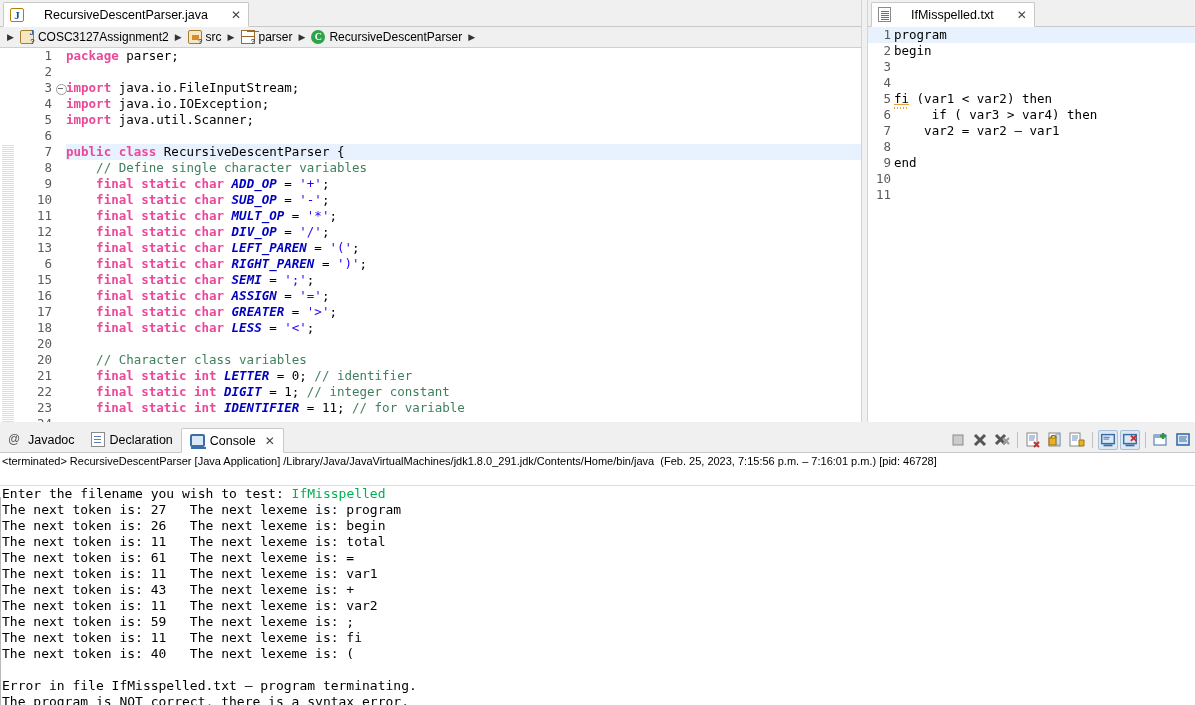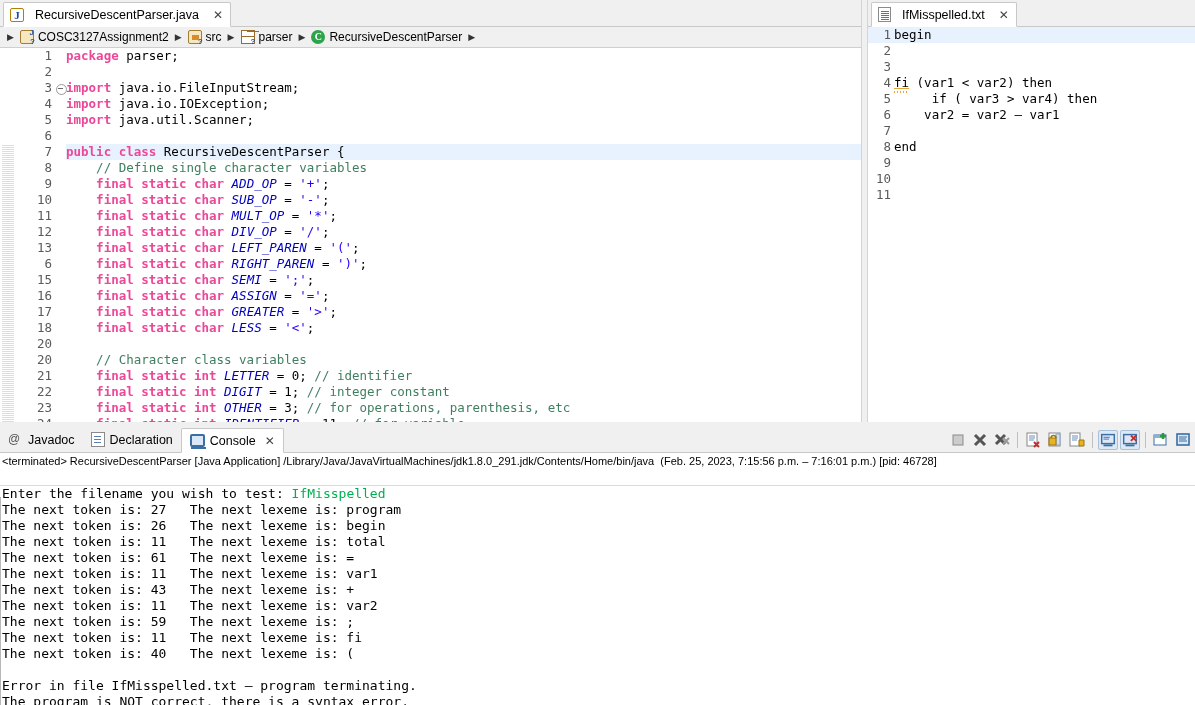--- a/index.html
+++ b/index.html
@@ -16,21 +16,21 @@
   .top-area { position: absolute; left:0; top:0; width:1195px; height:422px; background:#ffffff; }
   .editor-left  { position:absolute; left:0;  top:0; width:868px; height:422px; background:#fff; }
   .editor-right { position:absolute; left:868px; top:0; width:327px; height:422px; background:#fff; }
   .vsplit { position:absolute; left:861px; top:0; width:7px; height:422px; background:#f0f0f0;
             border-left:1px solid #d4d4d4; border-right:1px solid #d4d4d4; }
 
   
   .tabstrip { position:relative; height:27px; background:#f0f0f0; border-bottom:1px solid #c8c8c8; }
   .tab {
     position:absolute; left:3px; top:2px; height:25px;
-    display:flex; align-items:center; gap:11px;
+    display:flex; align-items:center; gap:20px;
     padding:0 7px 0 6px;
     background:#ffffff;
     border:1px solid #c8c8c8; border-bottom:1px solid #ffffff;
     border-radius:2px 2px 0 0;
     font-size:12.5px; color:#000;
     white-space:nowrap;
   }
   .tab .tab-label { font-size:12.5px; }
   .tab .tab-close { font-size:12px; color:#444; margin-left:3px; font-weight:400; }
 
@@ -96,21 +96,21 @@
   }
   .cl {
     height:16px; line-height:16px; white-space:pre;
     font-family:"DejaVu Sans Mono", monospace; font-size:12.5px; color:#000;
   }
   .hl-row  { position:absolute; left:14px; right:0; height:16px; background:#e8f2fe; z-index:0; }
 
   .k  { color:#ec4899; font-weight:700; }           
   .cm { color:#3f7f5f; }                            
   .st { color:#2a00ff; }                            
-  .fi { color:#0000c0; font-weight:400; font-style:italic; } 
+  .fi { color:#0000c0; font-weight:700; font-style:italic; } 
   .nm { color:#000000; }
 
   .fold-minus {
     position:relative; height:16px;
   }
   .fold-minus::before{
     content:""; position:absolute; left:0px; top:4px; width:9px; height:9px;
     border:1px solid #9a9a9a; border-radius:50%; background:#fff;
   }
   .fold-minus::after{
@@ -303,21 +303,20 @@
             <div class="cl"><span class="nm">    </span><span class="k">final static char </span><span class="fi">LEFT_PAREN</span><span class="nm"> = </span><span class="st">'('</span><span class="nm">;</span></div>
             <div class="cl"><span class="nm">    </span><span class="k">final static char </span><span class="fi">RIGHT_PAREN</span><span class="nm"> = </span><span class="st">')'</span><span class="nm">;</span></div>
             <div class="cl"><span class="nm">    </span><span class="k">final static char </span><span class="fi">SEMI</span><span class="nm"> = </span><span class="st">';'</span><span class="nm">;</span></div>
             <div class="cl"><span class="nm">    </span><span class="k">final static char </span><span class="fi">ASSIGN</span><span class="nm"> = </span><span class="st">'='</span><span class="nm">;</span></div>
             <div class="cl"><span class="nm">    </span><span class="k">final static char </span><span class="fi">GREATER</span><span class="nm"> = </span><span class="st">'&gt;'</span><span class="nm">;</span></div>
             <div class="cl"><span class="nm">    </span><span class="k">final static char </span><span class="fi">LESS</span><span class="nm"> = </span><span class="st">'&lt;'</span><span class="nm">;</span></div>
             <div class="cl">&nbsp;</div>
             <div class="cl"><span class="nm">    </span><span class="cm">// Character class variables</span></div>
             <div class="cl"><span class="nm">    </span><span class="k">final static int </span><span class="fi">LETTER</span><span class="nm"> = 0; </span><span class="cm">// identifier</span></div>
             <div class="cl"><span class="nm">    </span><span class="k">final static int </span><span class="fi">DIGIT</span><span class="nm"> = 1; </span><span class="cm">// integer constant</span></div>
-            <div class="cl"><span class="nm">    </span><span class="k">final static int </span><span class="fi">OTHER</span><span class="nm"> = 3; </span><span class="cm">// for operations, parenthesis, etc</span></div>
             <div class="cl"><span class="nm">    </span><span class="k">final static int </span><span class="fi">IDENTIFIER</span><span class="nm"> = 11; </span><span class="cm">// for variable</span></div>
           </div>
       </div>
     </div>
 
     <div class="vsplit"></div>
 
     <div class="editor-right">
       <div class="tabstrip">
         <div class="tab">
@@ -335,20 +334,21 @@
             <div class="r-ln">4</div>
             <div class="r-ln">5</div>
             <div class="r-ln">6</div>
             <div class="r-ln">7</div>
             <div class="r-ln">8</div>
             <div class="r-ln">9</div>
             <div class="r-ln">10</div>
             <div class="r-ln">11</div>
           </div>
         <div class="r-code" id="rightCode">
+            <div class="r-cl">program</div>
             <div class="r-cl">begin</div>
             <div class="r-cl">&nbsp;</div>
             <div class="r-cl">&nbsp;</div>
             <div class="r-cl"><span class="misspell">fi</span> (var1 &lt; var2) then</div>
             <div class="r-cl">     if ( var3 &gt; var4) then</div>
             <div class="r-cl">    var2 = var2 – var1</div>
             <div class="r-cl">&nbsp;</div>
             <div class="r-cl">end</div>
             <div class="r-cl">&nbsp;</div>
           </div>

